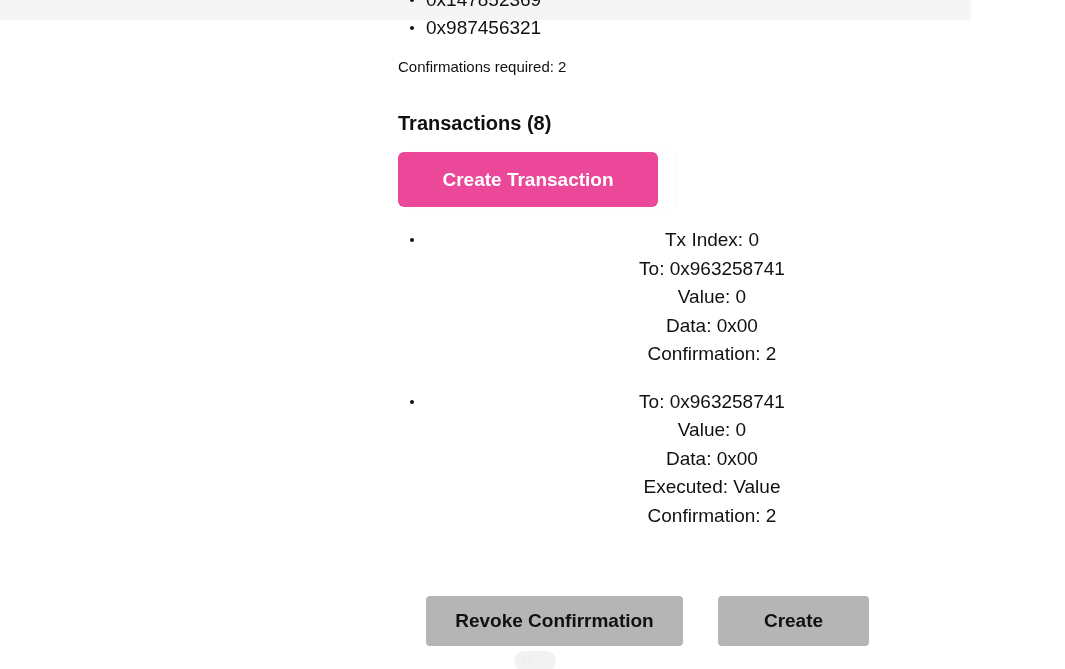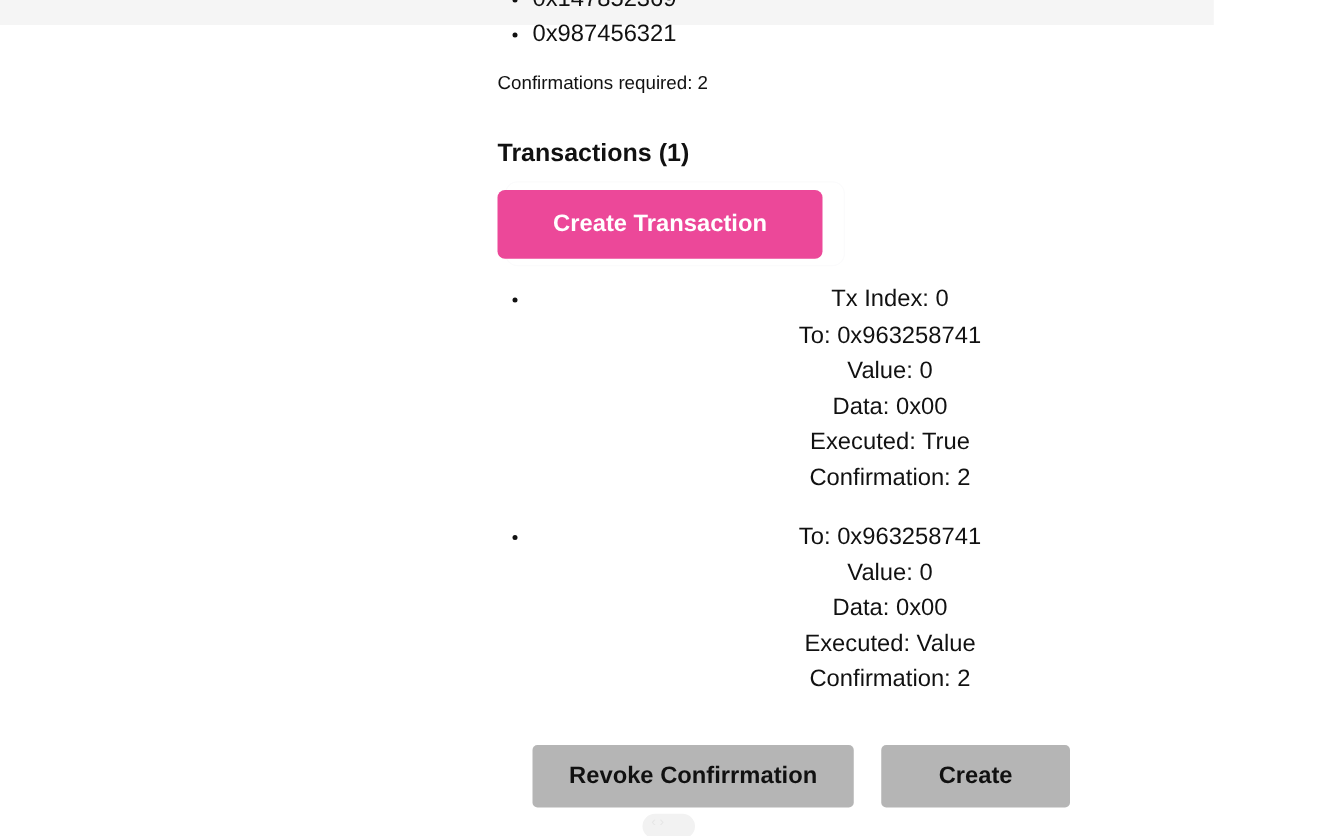--- a/index.html
+++ b/index.html
@@ -182,21 +182,21 @@
     white-space: nowrap;
   }
 
   
   .tx-actions {
     position: absolute;
     left: 426px;
     top: 596px;
     display: flex;
     align-items: flex-start;
-    gap: 22px;
+    gap: 35px;
   }
   .action-button {
     background: #b5b5b5;
     border: none;
     border-radius: 4px;
     color: #111111;
     font-family: "Liberation Sans", sans-serif;
     font-size: 19px;
     font-weight: bold;
     cursor: pointer;
@@ -251,34 +251,33 @@
       <li>
         <span>0x147852369</span>
       </li>
       <li>
         <span>0x987456321</span>
       </li>
     </ul>
 
     <div class="confirmations-line">Confirmations required: 2</div>
 
-    <div class="transactions-heading">Transactions (1)</div>
+    <div class="transactions-heading">Transactions (8)</div>
 
     <div class="create-tx-wrap">
       <div class="create-tx-ghost"></div>
       <button class="create-tx-button">Create Transaction</button>
     </div>
 
     <ul class="tx-list">
       <li class="tx-item">
         <div class="tx-field">Tx Index: 0</div>
         <div class="tx-field">To: 0x963258741</div>
         <div class="tx-field">Value: 0</div>
         <div class="tx-field">Data: 0x00</div>
-        <div class="tx-field">Executed: True</div>
         <div class="tx-field">Confirmation: 2</div>
       </li>
       <li class="tx-item">
         <div class="tx-field">To: 0x963258741</div>
         <div class="tx-field">Value: 0</div>
         <div class="tx-field">Data: 0x00</div>
         <div class="tx-field">Executed: Value</div>
         <div class="tx-field">Confirmation: 2</div>
       </li>
     </ul>

